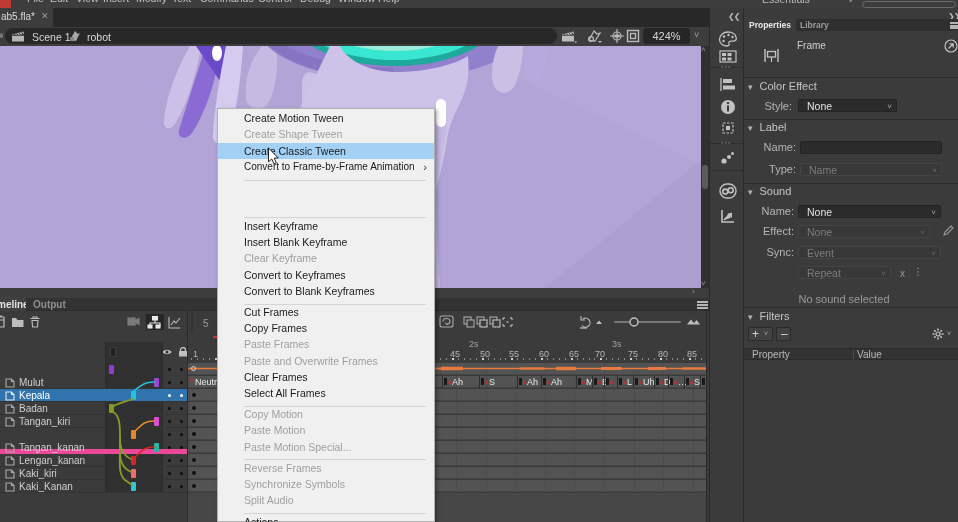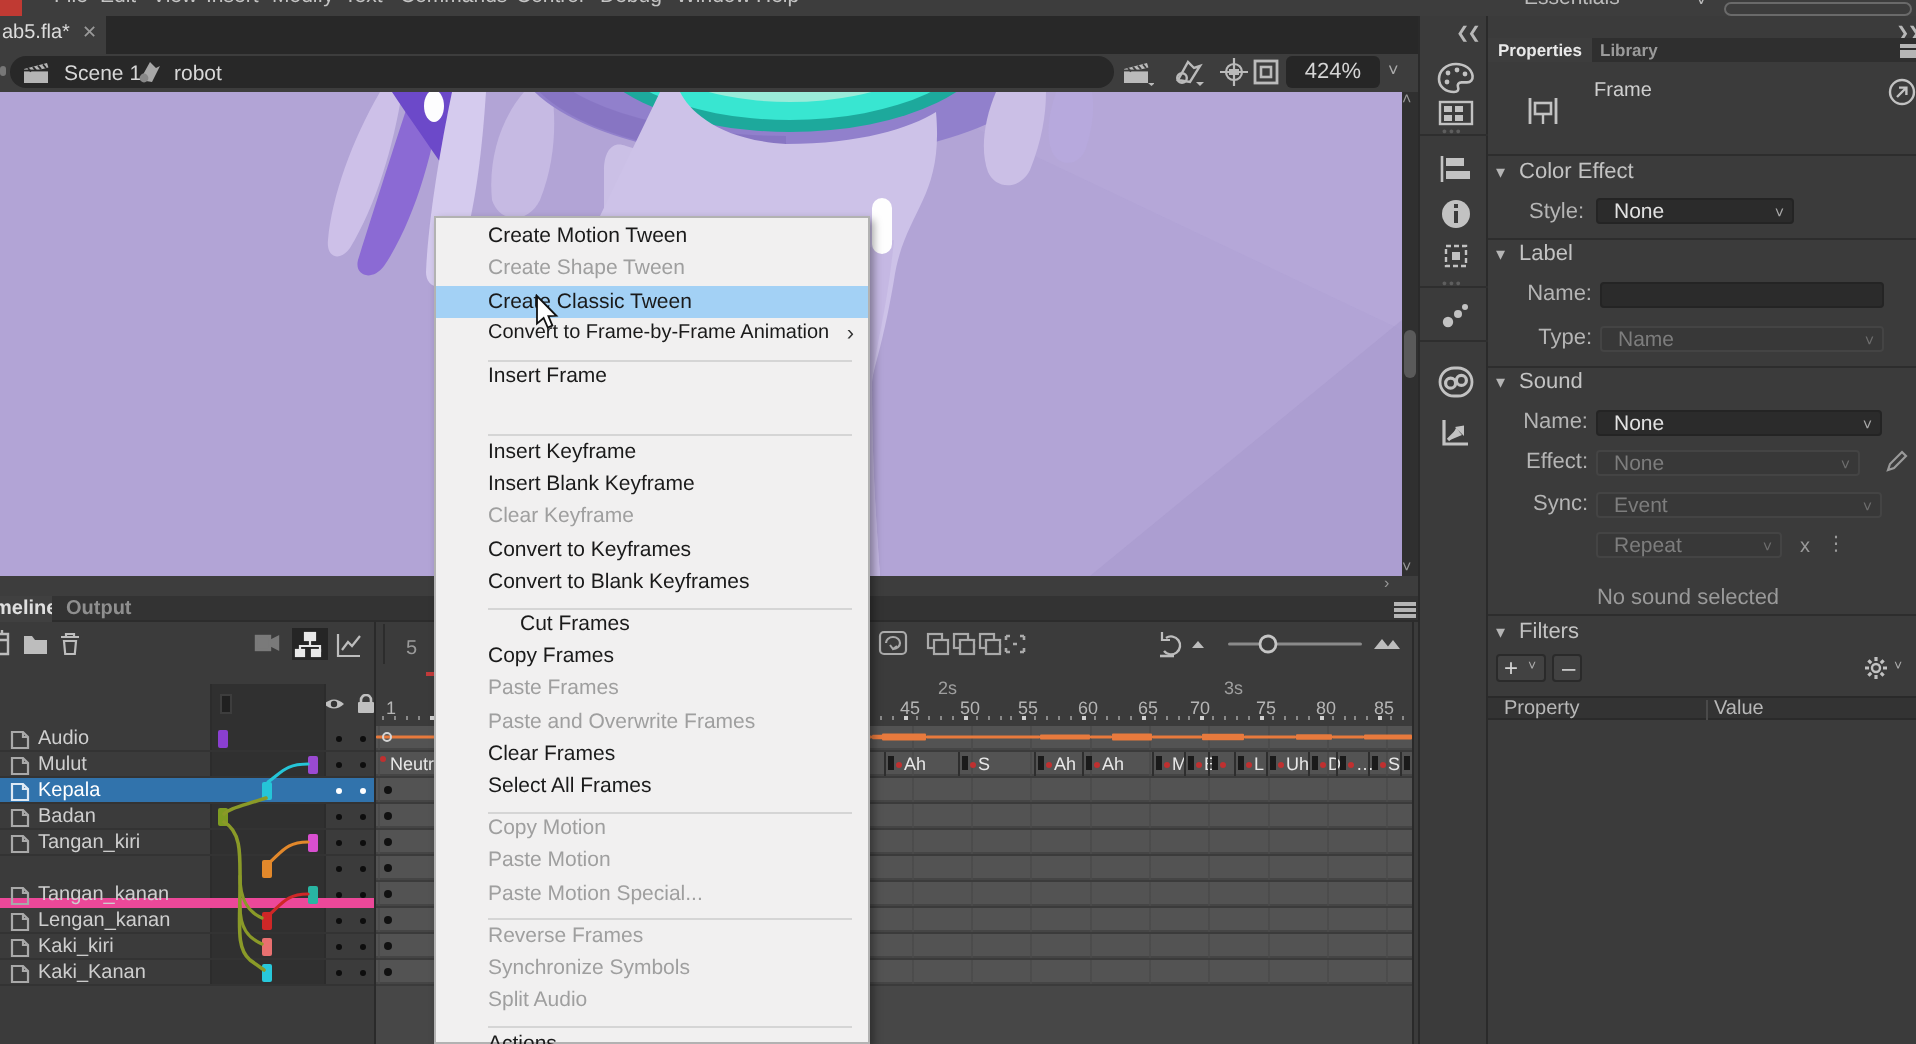--- a/index.html
+++ b/index.html
@@ -201,27 +201,20 @@
     <div class="abs" style="left:110px;top:49px;width:6px;height:10px;background:#1a1a1a;border:1px solid #555;"></div>
     <svg class="abs" style="left:160px;top:49px;" width="30" height="10" viewBox="0 0 30 10">
       <path d="M2 5 Q7 0.5 12 5 Q7 9.5 2 5 Z" fill="#c0c0c0"></path>
         <circle cx="7" cy="5" r="1.6" fill="#333"></circle>
       <rect x="19" y="4" width="8" height="5.5" rx="0.5" fill="#c0c0c0"></rect>
         <path d="M20.5 4 v-1 a2.5 2.5 0 0 1 5 0 v1" fill="none" stroke="#c0c0c0" stroke-width="1.3"></path>
     </svg>
     <div class="abs" style="left:105px;top:44px;width:58px;height:150.5px;background:rgba(38,38,38,0.5);border-left:1px solid #2c2c2c;border-right:1px solid #2c2c2c;"></div>
 
     <div id="lay-rows" class="abs" style="left:0;top:64.5px;width:187px;height:130px;">
-<div class="lay" style="top:0px;border-bottom:1px solid #333;">
-          <svg class="abs" style="left:5px;top:2px;" width="10" height="10" viewBox="0 0 10 10">
-            <path d="M1 1 h5.5 L9 3.5 V9 H1 Z" fill="none" stroke="#a9a9a9" stroke-width="1.1"></path>
-            <path d="M6.5 1 V3.5 H9" fill="none" stroke="#a9a9a9" stroke-width="1.1"></path>
-          </svg>
-          <span class="nm" style="color:#cfcfcf;">Audio</span>
-        </div>
 <div class="lay" style="top:13px;border-bottom:1px solid #333;">
           <svg class="abs" style="left:5px;top:2px;" width="10" height="10" viewBox="0 0 10 10">
             <path d="M1 1 h5.5 L9 3.5 V9 H1 Z" fill="none" stroke="#a9a9a9" stroke-width="1.1"></path>
             <path d="M6.5 1 V3.5 H9" fill="none" stroke="#a9a9a9" stroke-width="1.1"></path>
           </svg>
           <span class="nm" style="color:#cfcfcf;">Mulut</span>
         </div>
 <div class="lay" style="top:26px;background:#3173ac;border-bottom:1px solid #333;">
           <svg class="abs" style="left:5px;top:2px;" width="10" height="10" viewBox="0 0 10 10">
             <path d="M1 1 h5.5 L9 3.5 V9 H1 Z" fill="none" stroke="#dfeaf4" stroke-width="1.1"></path>
@@ -663,29 +656,28 @@
       <div class="abs" style="left:109px;top:1px;width:1px;height:10px;background:#4a4a4a;"></div>
     </div>
   </div>
 
   <div class="abs" id="ctxmenu" style="left:217px;top:108px;width:218px;height:414px;background:#f1f0f0;border:1px solid #b2b2b2;box-shadow:2px 2px 4px rgba(0,0,0,0.35);font-size:10.5px;color:#1a1a1a;">
     <div class="mi" style="top:1px;">Create Motion Tween</div>
     <div class="mi dis" style="top:17.3px;">Create Shape Tween</div>
     <div class="mi hl" style="top:33.6px;">Create Classic Tween</div>
     <div class="mi" style="top:49.9px;font-size:10px;">Convert to Frame-by-Frame Animation<span class="sub" style="right:7px;top:0.5px;">›</span></div>
     <div class="sep" style="top:70.6px;"></div>
-    <div class="mi" style="top:70.9px;">Insert Frame</div>
     <div class="sep" style="top:107.9px;"></div>
     <div class="mi" style="top:108.6px;">Insert Keyframe</div>
     <div class="mi" style="top:124.9px;">Insert Blank Keyframe</div>
     <div class="mi dis" style="top:141.2px;">Clear Keyframe</div>
     <div class="mi" style="top:157.5px;">Convert to Keyframes</div>
     <div class="mi" style="top:173.8px;">Convert to Blank Keyframes</div>
     <div class="sep" style="top:194.5px;"></div>
-    <div class="mi" style="top:194.7px;margin-left:16px;">Cut Frames</div>
+    <div class="mi" style="top:194.7px;">Cut Frames</div>
     <div class="mi" style="top:211px;">Copy Frames</div>
     <div class="mi dis" style="top:227.3px;">Paste Frames</div>
     <div class="mi dis" style="top:243.6px;">Paste and Overwrite Frames</div>
     <div class="mi" style="top:259.9px;">Clear Frames</div>
     <div class="mi" style="top:276.2px;">Select All Frames</div>
     <div class="sep" style="top:296.9px;"></div>
     <div class="mi dis" style="top:297.1px;">Copy Motion</div>
     <div class="mi dis" style="top:313.4px;">Paste Motion</div>
     <div class="mi dis" style="top:329.7px;">Paste Motion Special...</div>
     <div class="sep" style="top:350.4px;"></div>

